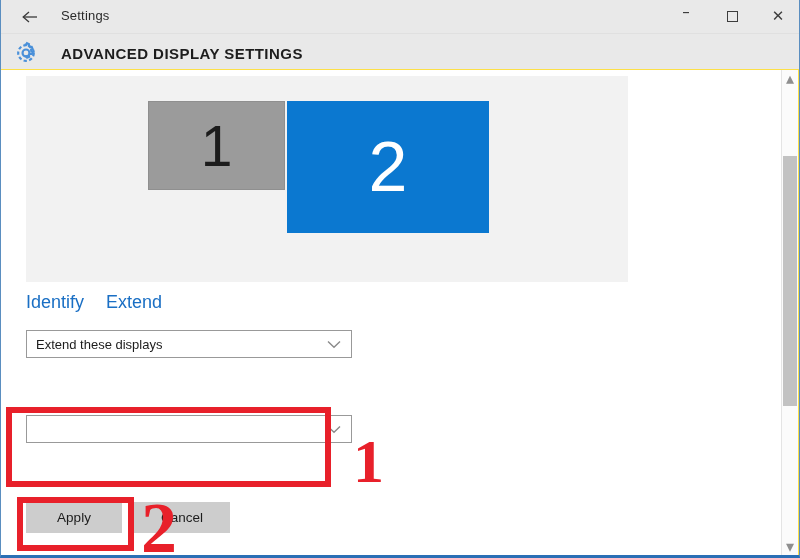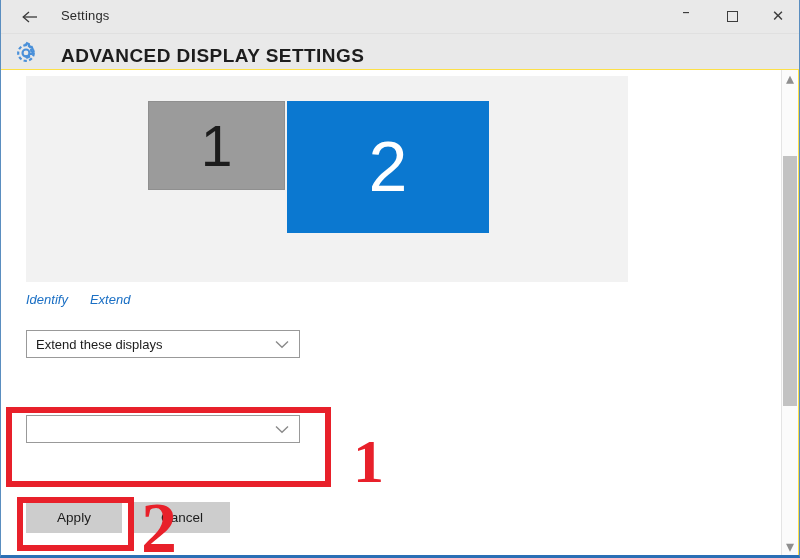--- a/index.html
+++ b/index.html
@@ -81,21 +81,21 @@
     background: #e9e9e9;
   }
   .gear {
     position: absolute;
     left: 12px; top: 6px;
     width: 26px; height: 26px;
   }
   .page-title {
     position: absolute;
     left: 60px; top: 11px;
-    font-size: 19px;
+    font-size: 15px;
     font-weight: bold;
     letter-spacing: .45px;
     color: #1d1d1d;
   }
 
   
   .content {
     position: absolute;
     left: 0; top: 70px;
     width: 784px;
@@ -135,33 +135,32 @@
   }
 
   .links-row {
     position: absolute;
     left: 25px; top: 222px;
     display: flex;
     gap: 22px;
   }
   .link {
     color: #1a6fc4;
-    font-size: 13px;
-    font-style: italic;
+    font-size: 18px;
   }
 
   .field-group { position: absolute; }
   .field-label {
     font-size: 13.5px;
     color: #1c1c1c;
     margin-bottom: 6px;
   }
   .combo {
     position: relative;
-    width: 274px;
+    width: 326px;
     height: 28px;
     background: #ffffff;
     border: 1px solid #999999;
     box-sizing: border-box;
     display: flex;
     align-items: center;
   }
   .combo-text {
     font-size: 13px;
     color: #1c1c1c;

